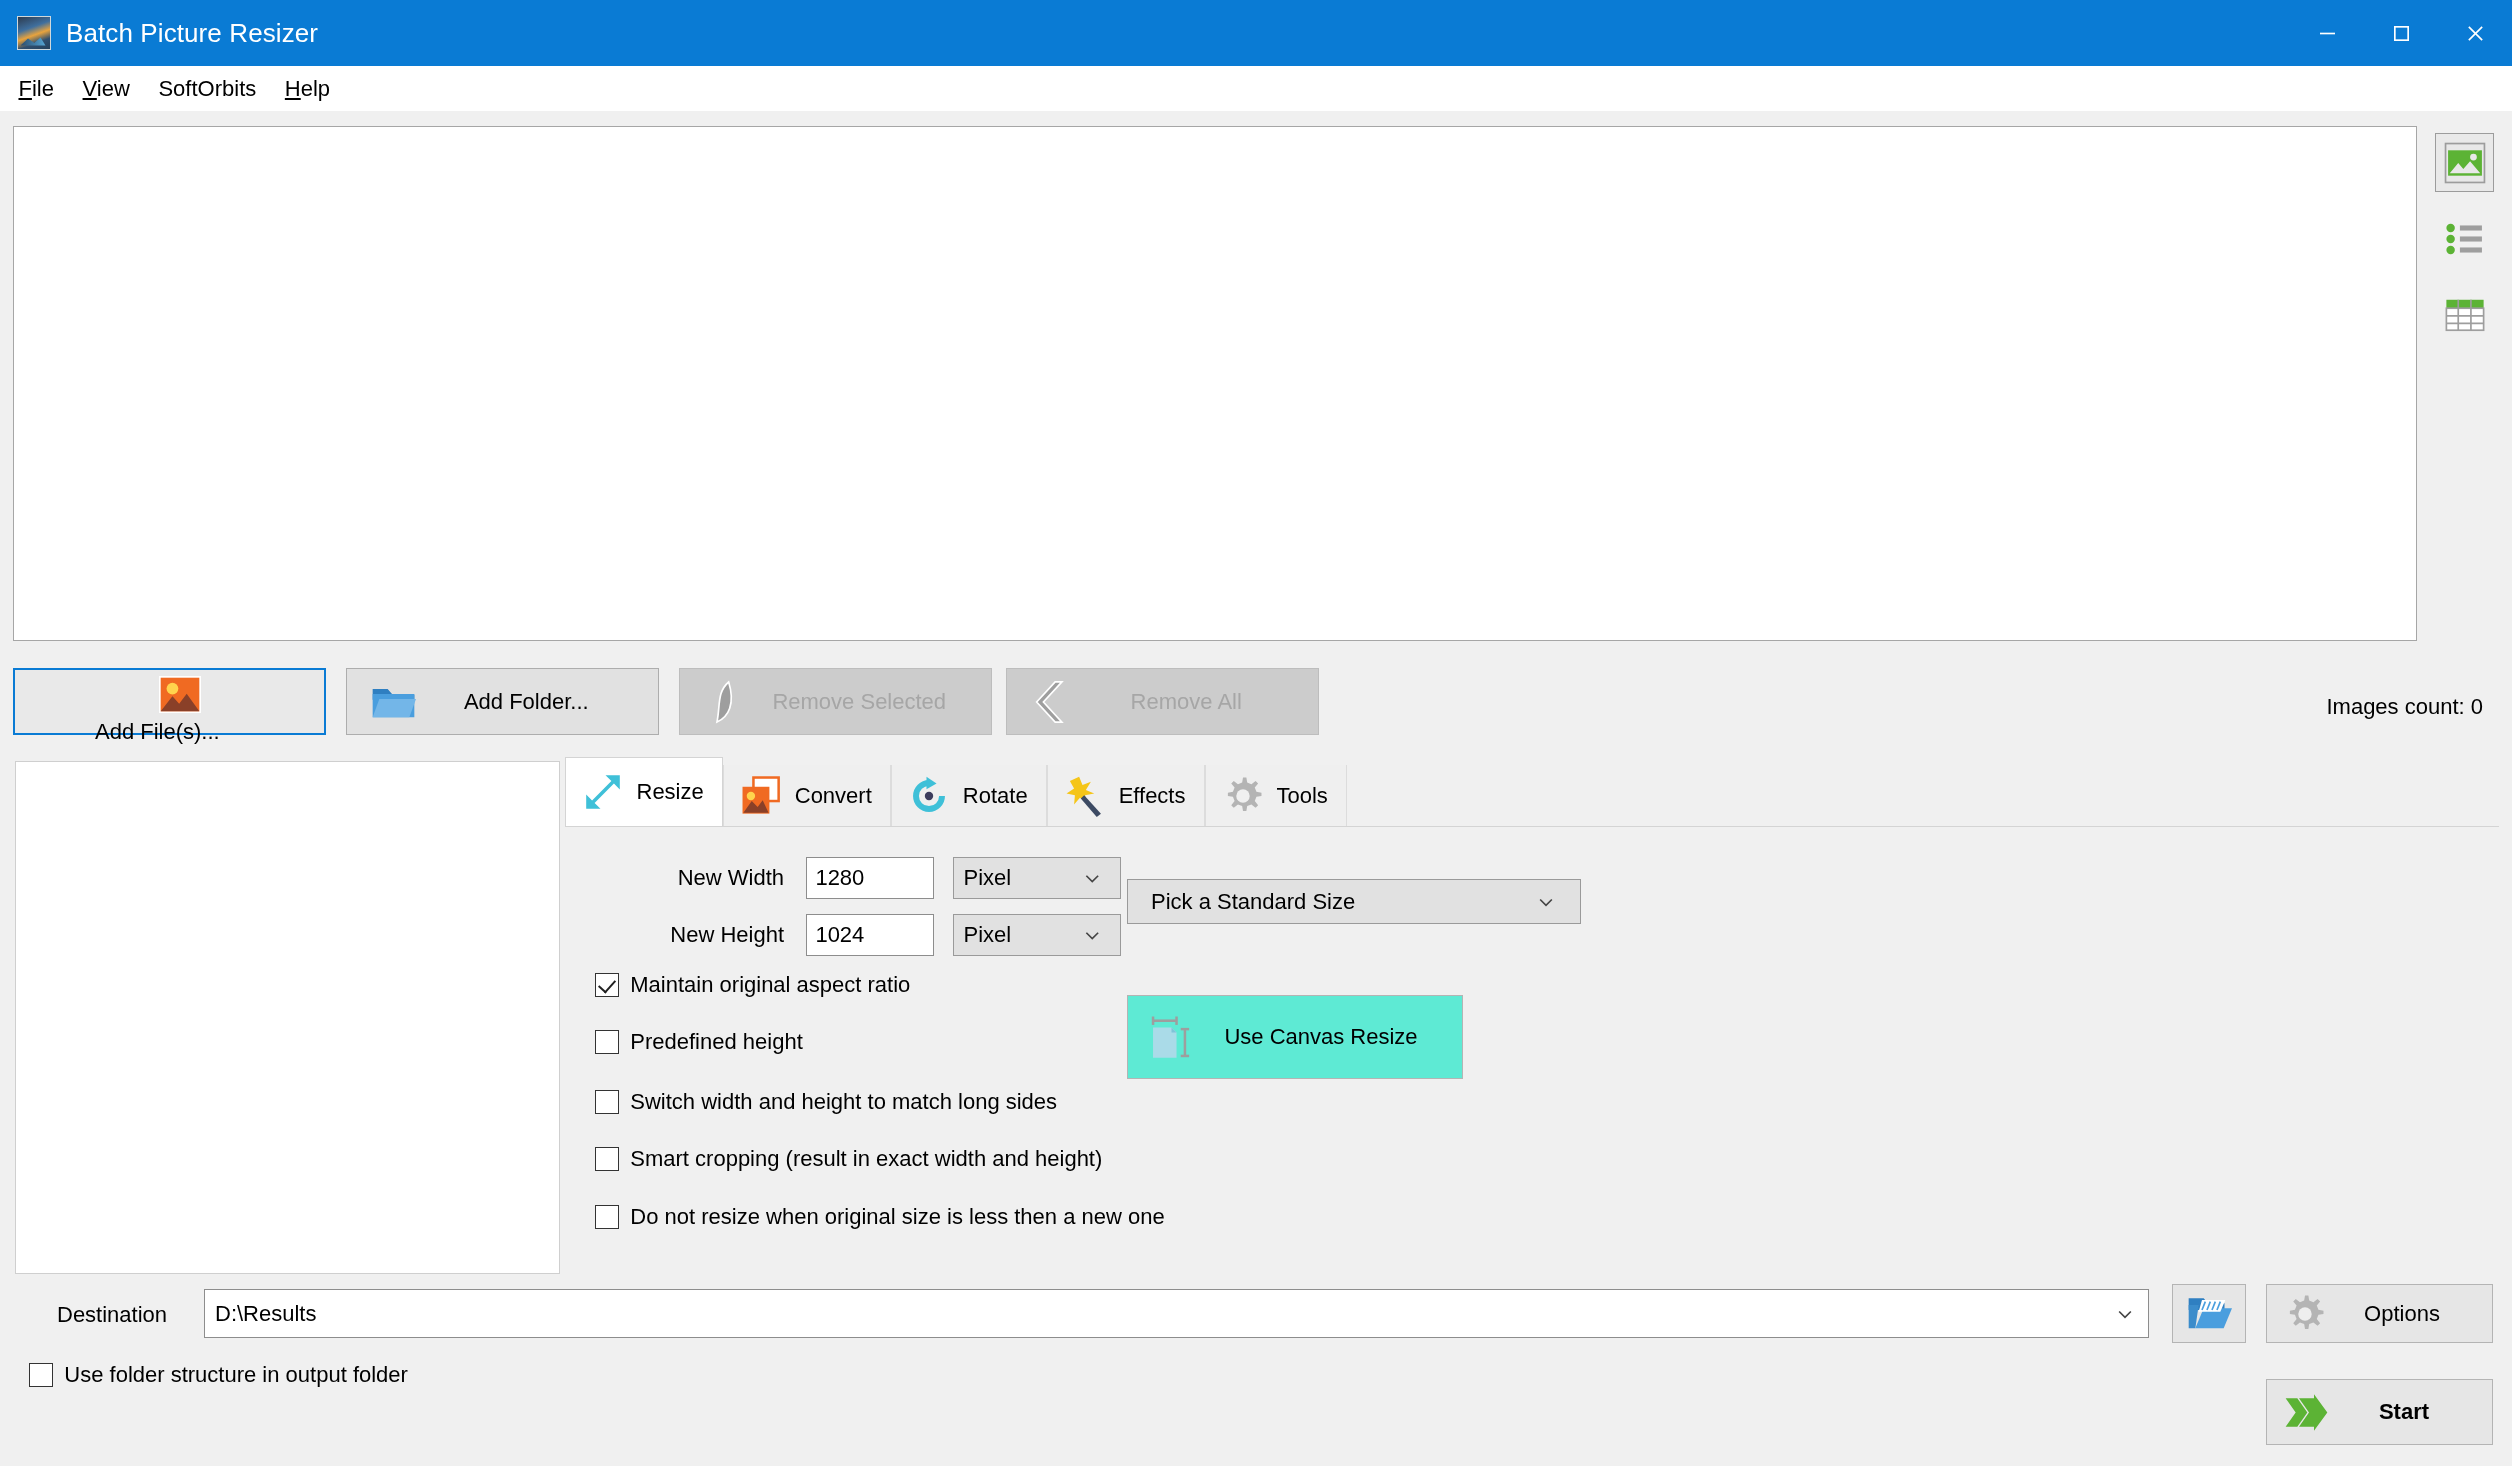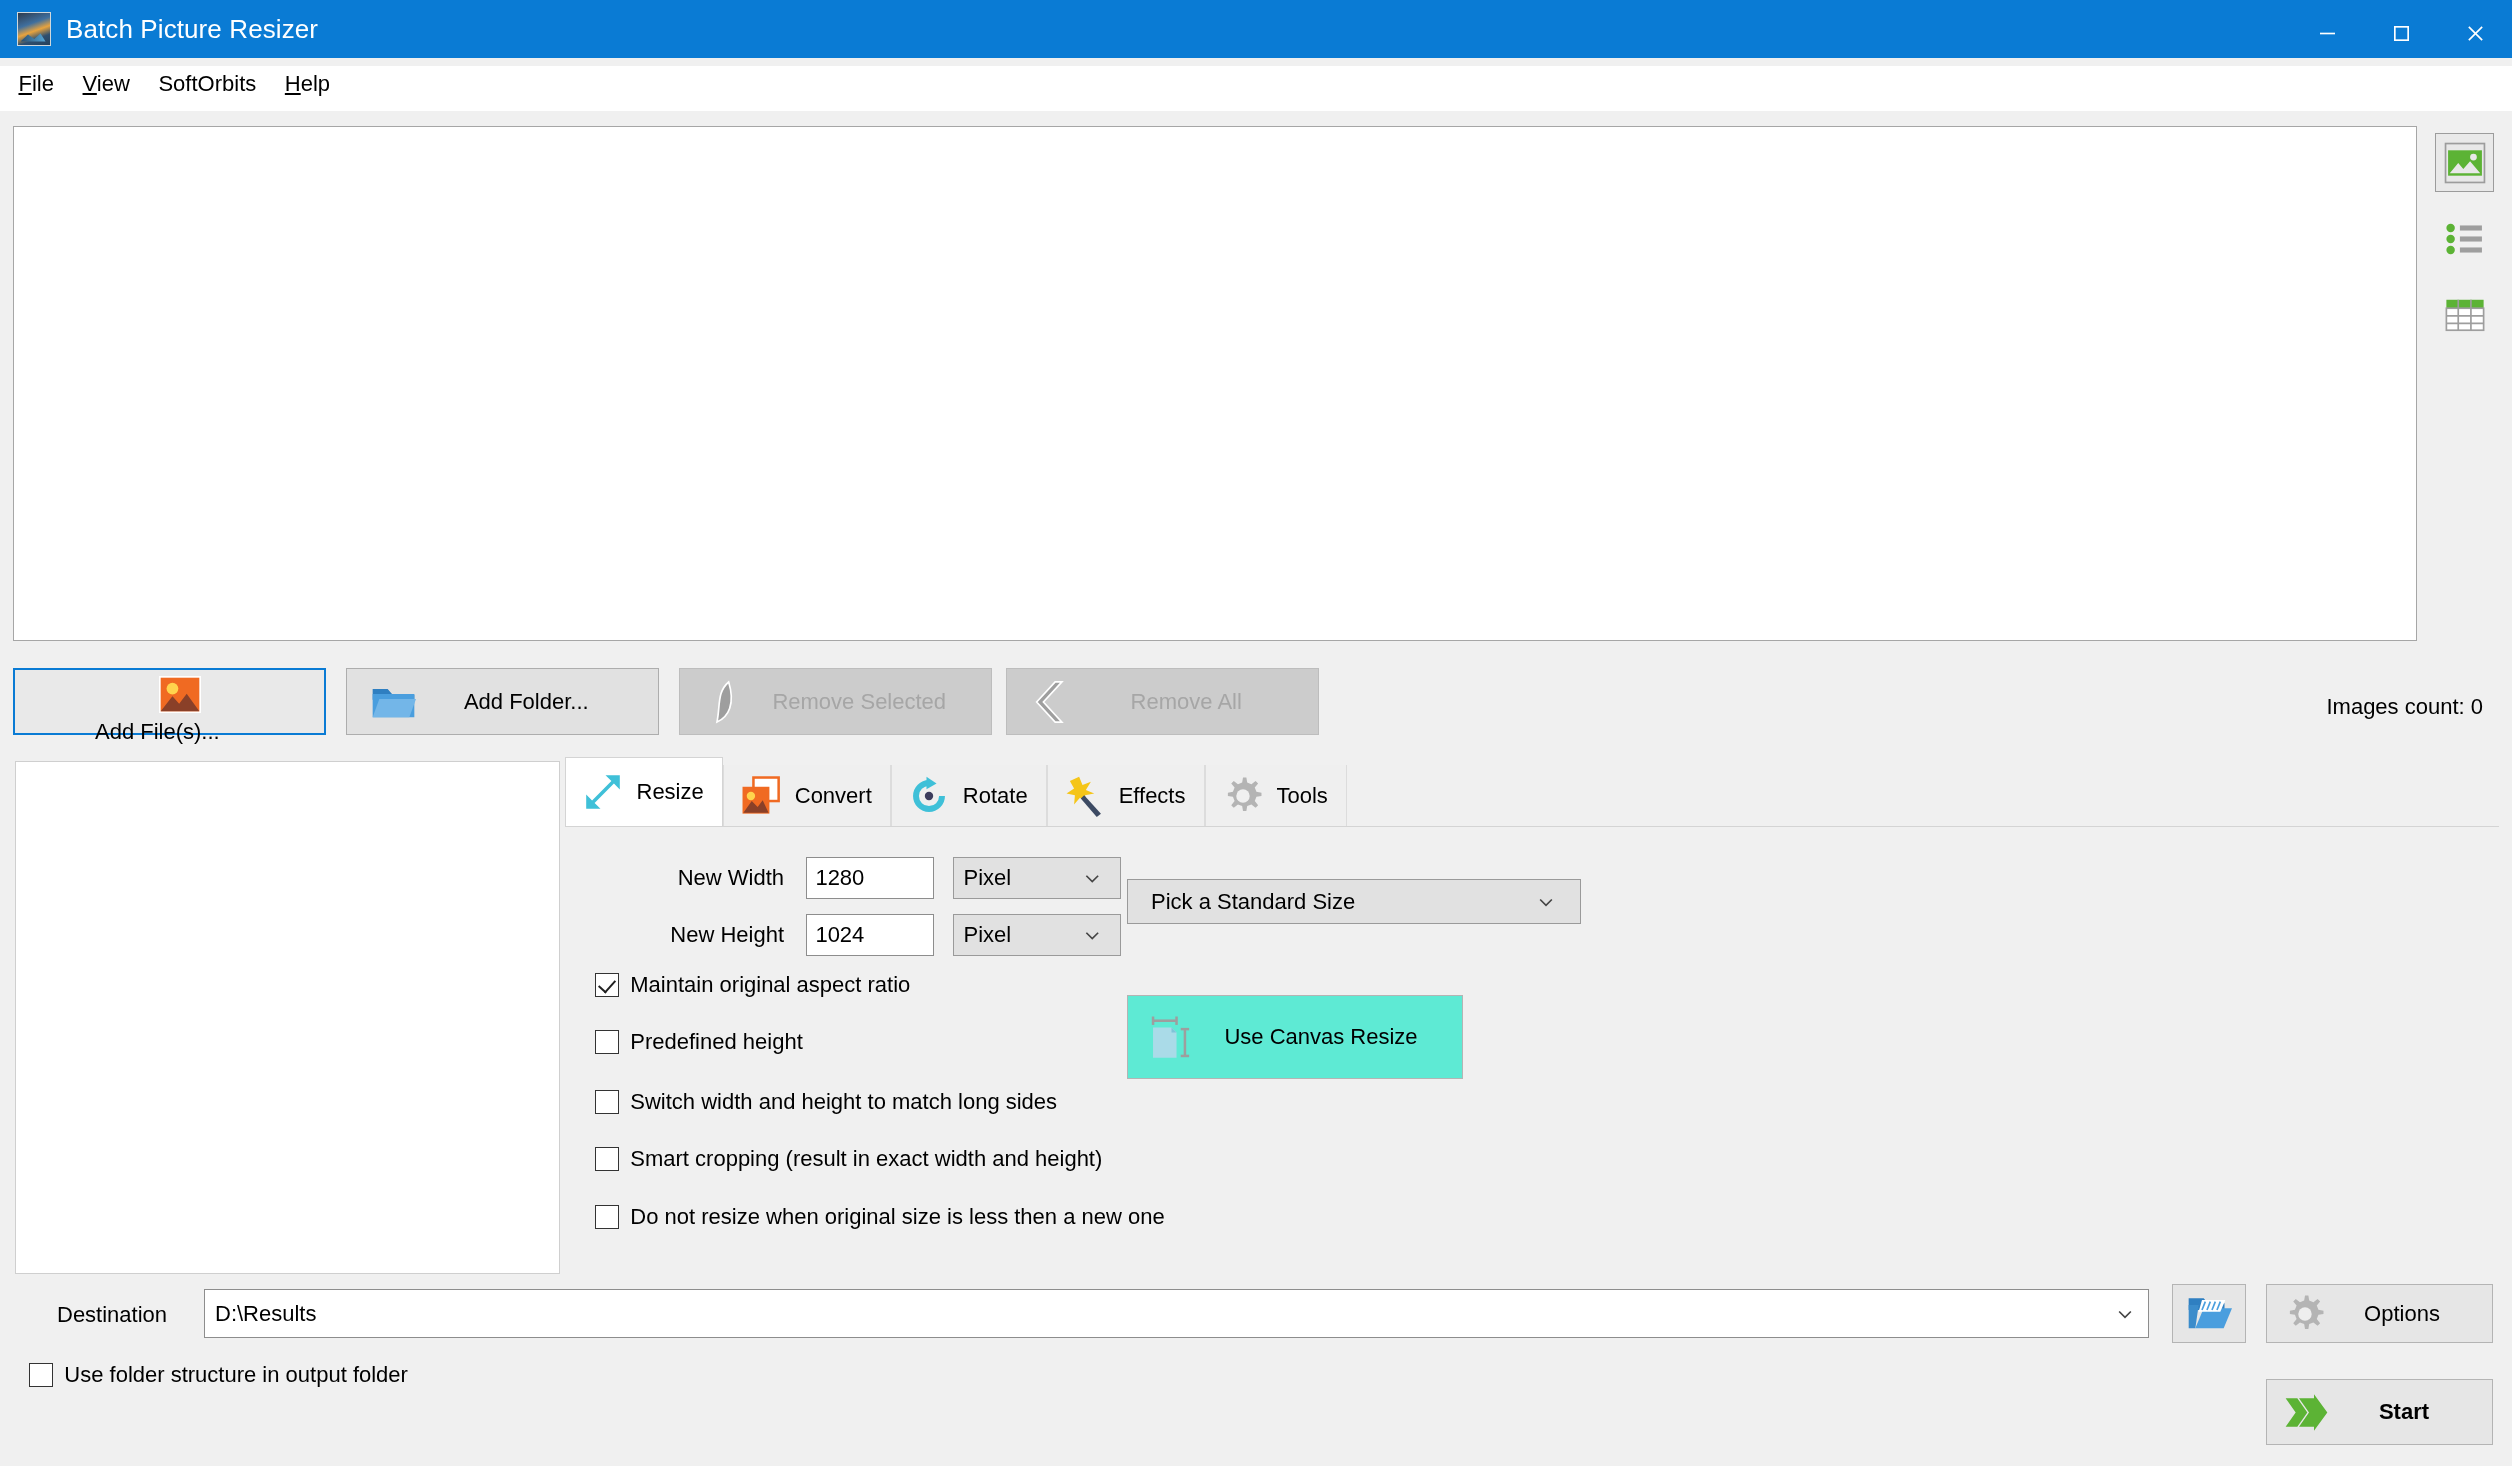--- a/index.html
+++ b/index.html
@@ -12,21 +12,21 @@
   }
   .app {
     position: relative;
     width: 2512px; height: 1466px;
     background: #f0f0f0;
   }
 
   
   .titlebar {
     position: absolute; left: 0; top: 0;
-    width: 2512px; height: 58px;
+    width: 2512px; height: 66px;
     background: #0a7bd4;
     display: flex; align-items: center;
   }
   .title-icon {
     margin-left: 17px; width: 34px; height: 34px;
     border: 1.7px solid #cfd8dc;
     background: linear-gradient(160deg,#2d3b4e 0%,#3f6f9e 35%,#e8a33d 55%,#2f4f6f 75%,#24415c 100%);
     box-sizing: border-box;
     position: relative; overflow: hidden;
   }
@@ -51,21 +51,21 @@
     width: 74px; height: 66px;
     display: flex; align-items: center; justify-content: center;
   }
   .win-btn svg { display:block; }
 
   
   .menubar {
     position: absolute; left: 0; top: 66px;
     width: 2512px; height: 45px;
     background: #ffffff;
-    display: flex; 
+    display: flex; align-items: center;
   }
   .menu-item {
     font-size: 22px; color: #000000;
     padding: 5px 14.3px;
     white-space: nowrap;
   }
   .menu-item:first-child { margin-left: 4.2px; }
   .mnem { text-decoration: underline; }
 
   

